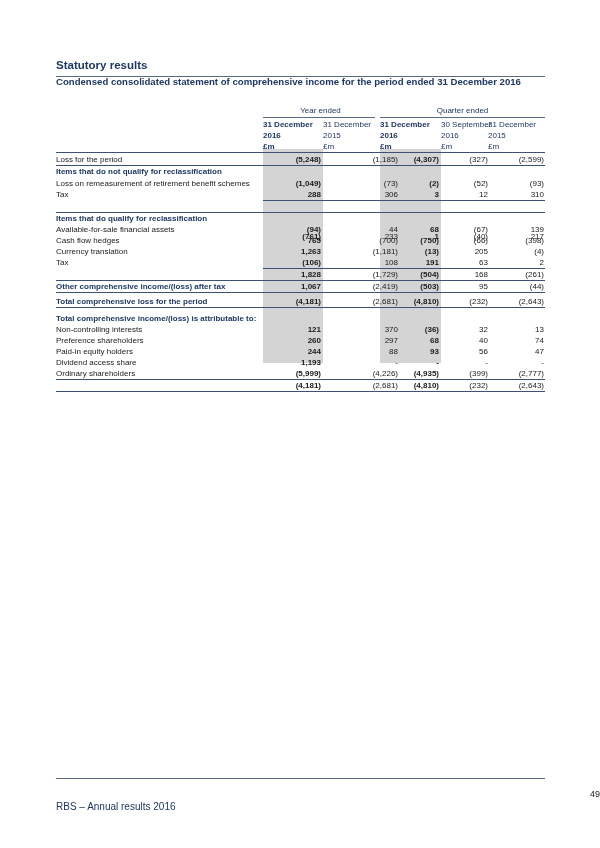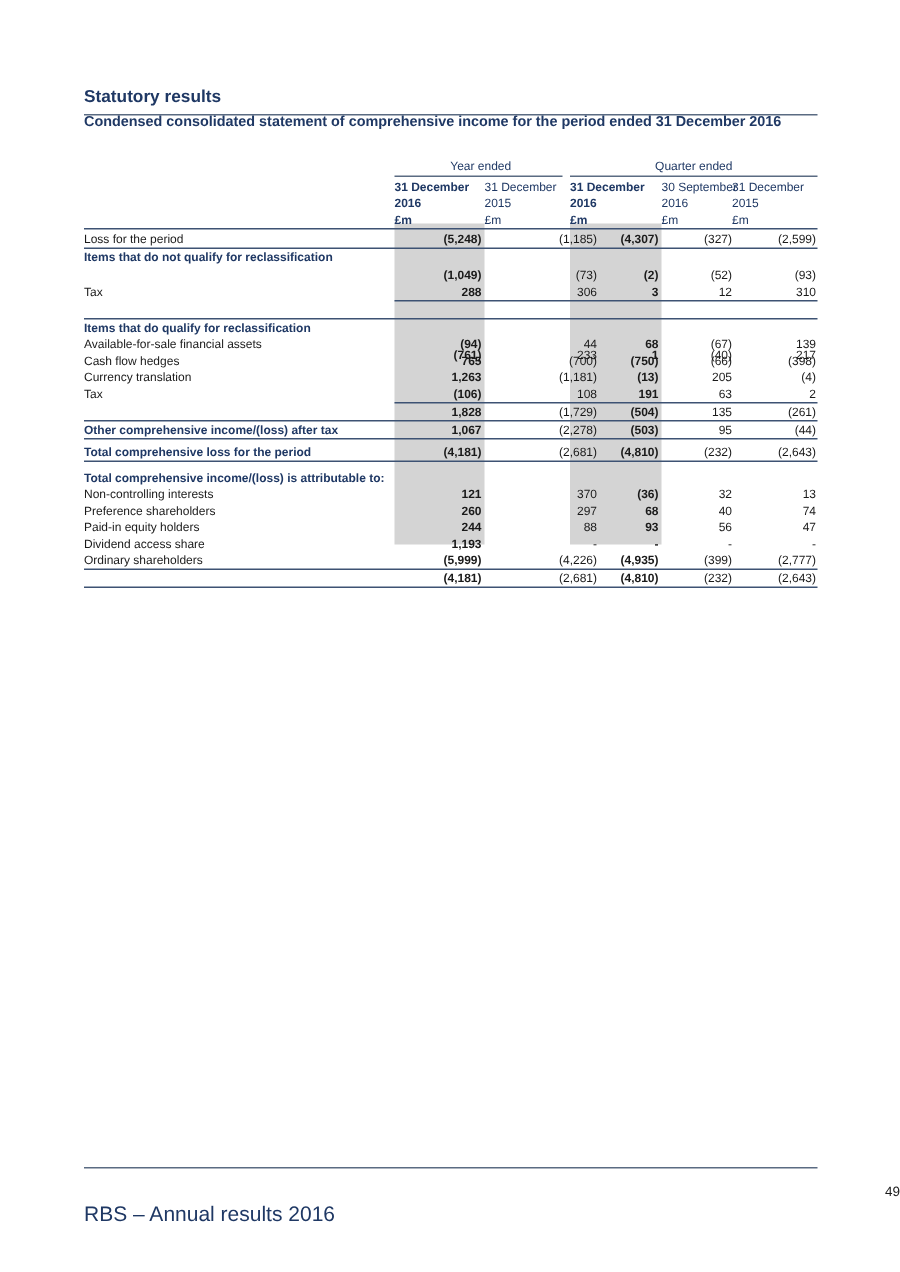--- a/index.html
+++ b/index.html
@@ -27,21 +27,21 @@
   .grp-rule { position: absolute; border-top: 1px solid #5a6b82; height: 0; }
   .hcell { position: absolute; font-size: 8px; white-space: nowrap; color: #1f3864; }
   .hcell.b { font-weight: bold; }
 
   .rule { position: absolute; left: 0; width: 489px; border-top: 1px solid #3d5273; height: 0; }
   .rule.thick { border-top: 1.5px solid #3d5273; }
   .rule.part { left: 207px; width: 282px; }
 
   .footer-rule { position: absolute; left: 56px; width: 489px; top: 778px; border-top: 1px solid #5a6b82; }
   .page-num { position: absolute; left: 0; width: 600px; top: 789px; text-align: right; font-size: 9px; }
-  .footer-text { position: absolute; left: 56px; top: 801px; font-size: 14px; color: #1f3864; }
+  .footer-text { position: absolute; left: 56px; top: 801px; font-size: 10px; color: #1f3864; }
 </style>
 </head>
 <body>
 
 <div class="section-title">Statutory results</div>
 <div class="section-rule"></div>
 <div class="statement-title">Condensed consolidated statement of comprehensive income for the period ended 31 December 2016</div>
 
 <div class="tbl">
 
@@ -79,20 +79,21 @@
         <span class="v c2">(1,185)</span>
         <span class="v c3">(4,307)</span>
         <span class="v c4">(327)</span>
         <span class="v c5">(2,599)</span>
       </div>
       <div class="rule thick" style="top: 59px;"></div>
       <div class="row" style="top: 60px;">
         <span class="lbl head">Items that do not qualify for reclassification</span>
       </div>
       <div class="row" style="top: 72px;">
+        <span class="lbl">Loss on remeasurement of retirement benefit schemes</span>
         <span class="v c1">(1,049)</span>
         <span class="v c2">(73)</span>
         <span class="v c3">(2)</span>
         <span class="v c4">(52)</span>
         <span class="v c5">(93)</span>
       </div>
       <div class="row" style="top: 83px;">
         <span class="lbl">Tax</span>
         <span class="v c1">288</span>
         <span class="v c2">306</span>
@@ -144,28 +145,28 @@
         <span class="v c3">191</span>
         <span class="v c4">63</span>
         <span class="v c5">2</span>
       </div>
       <div class="rule part" style="top: 162px;"></div>
       <div class="row" style="top: 163px;">
         <span class="lbl"></span>
         <span class="v c1">1,828</span>
         <span class="v c2">(1,729)</span>
         <span class="v c3">(504)</span>
-        <span class="v c4">135</span>
+        <span class="v c4">168</span>
         <span class="v c5">(261)</span>
       </div>
       <div class="rule" style="top: 174px;"></div>
       <div class="row" style="top: 175px;">
         <span class="lbl head">Other comprehensive income/(loss) after tax</span>
         <span class="v c1">1,067</span>
-        <span class="v c2">(2,278)</span>
+        <span class="v c2">(2,419)</span>
         <span class="v c3">(503)</span>
         <span class="v c4">95</span>
         <span class="v c5">(44)</span>
       </div>
       <div class="rule" style="top: 186px;"></div>
       <div class="row" style="top: 190px;">
         <span class="lbl head">Total comprehensive loss for the period</span>
         <span class="v c1">(4,181)</span>
         <span class="v c2">(2,681)</span>
         <span class="v c3">(4,810)</span>

